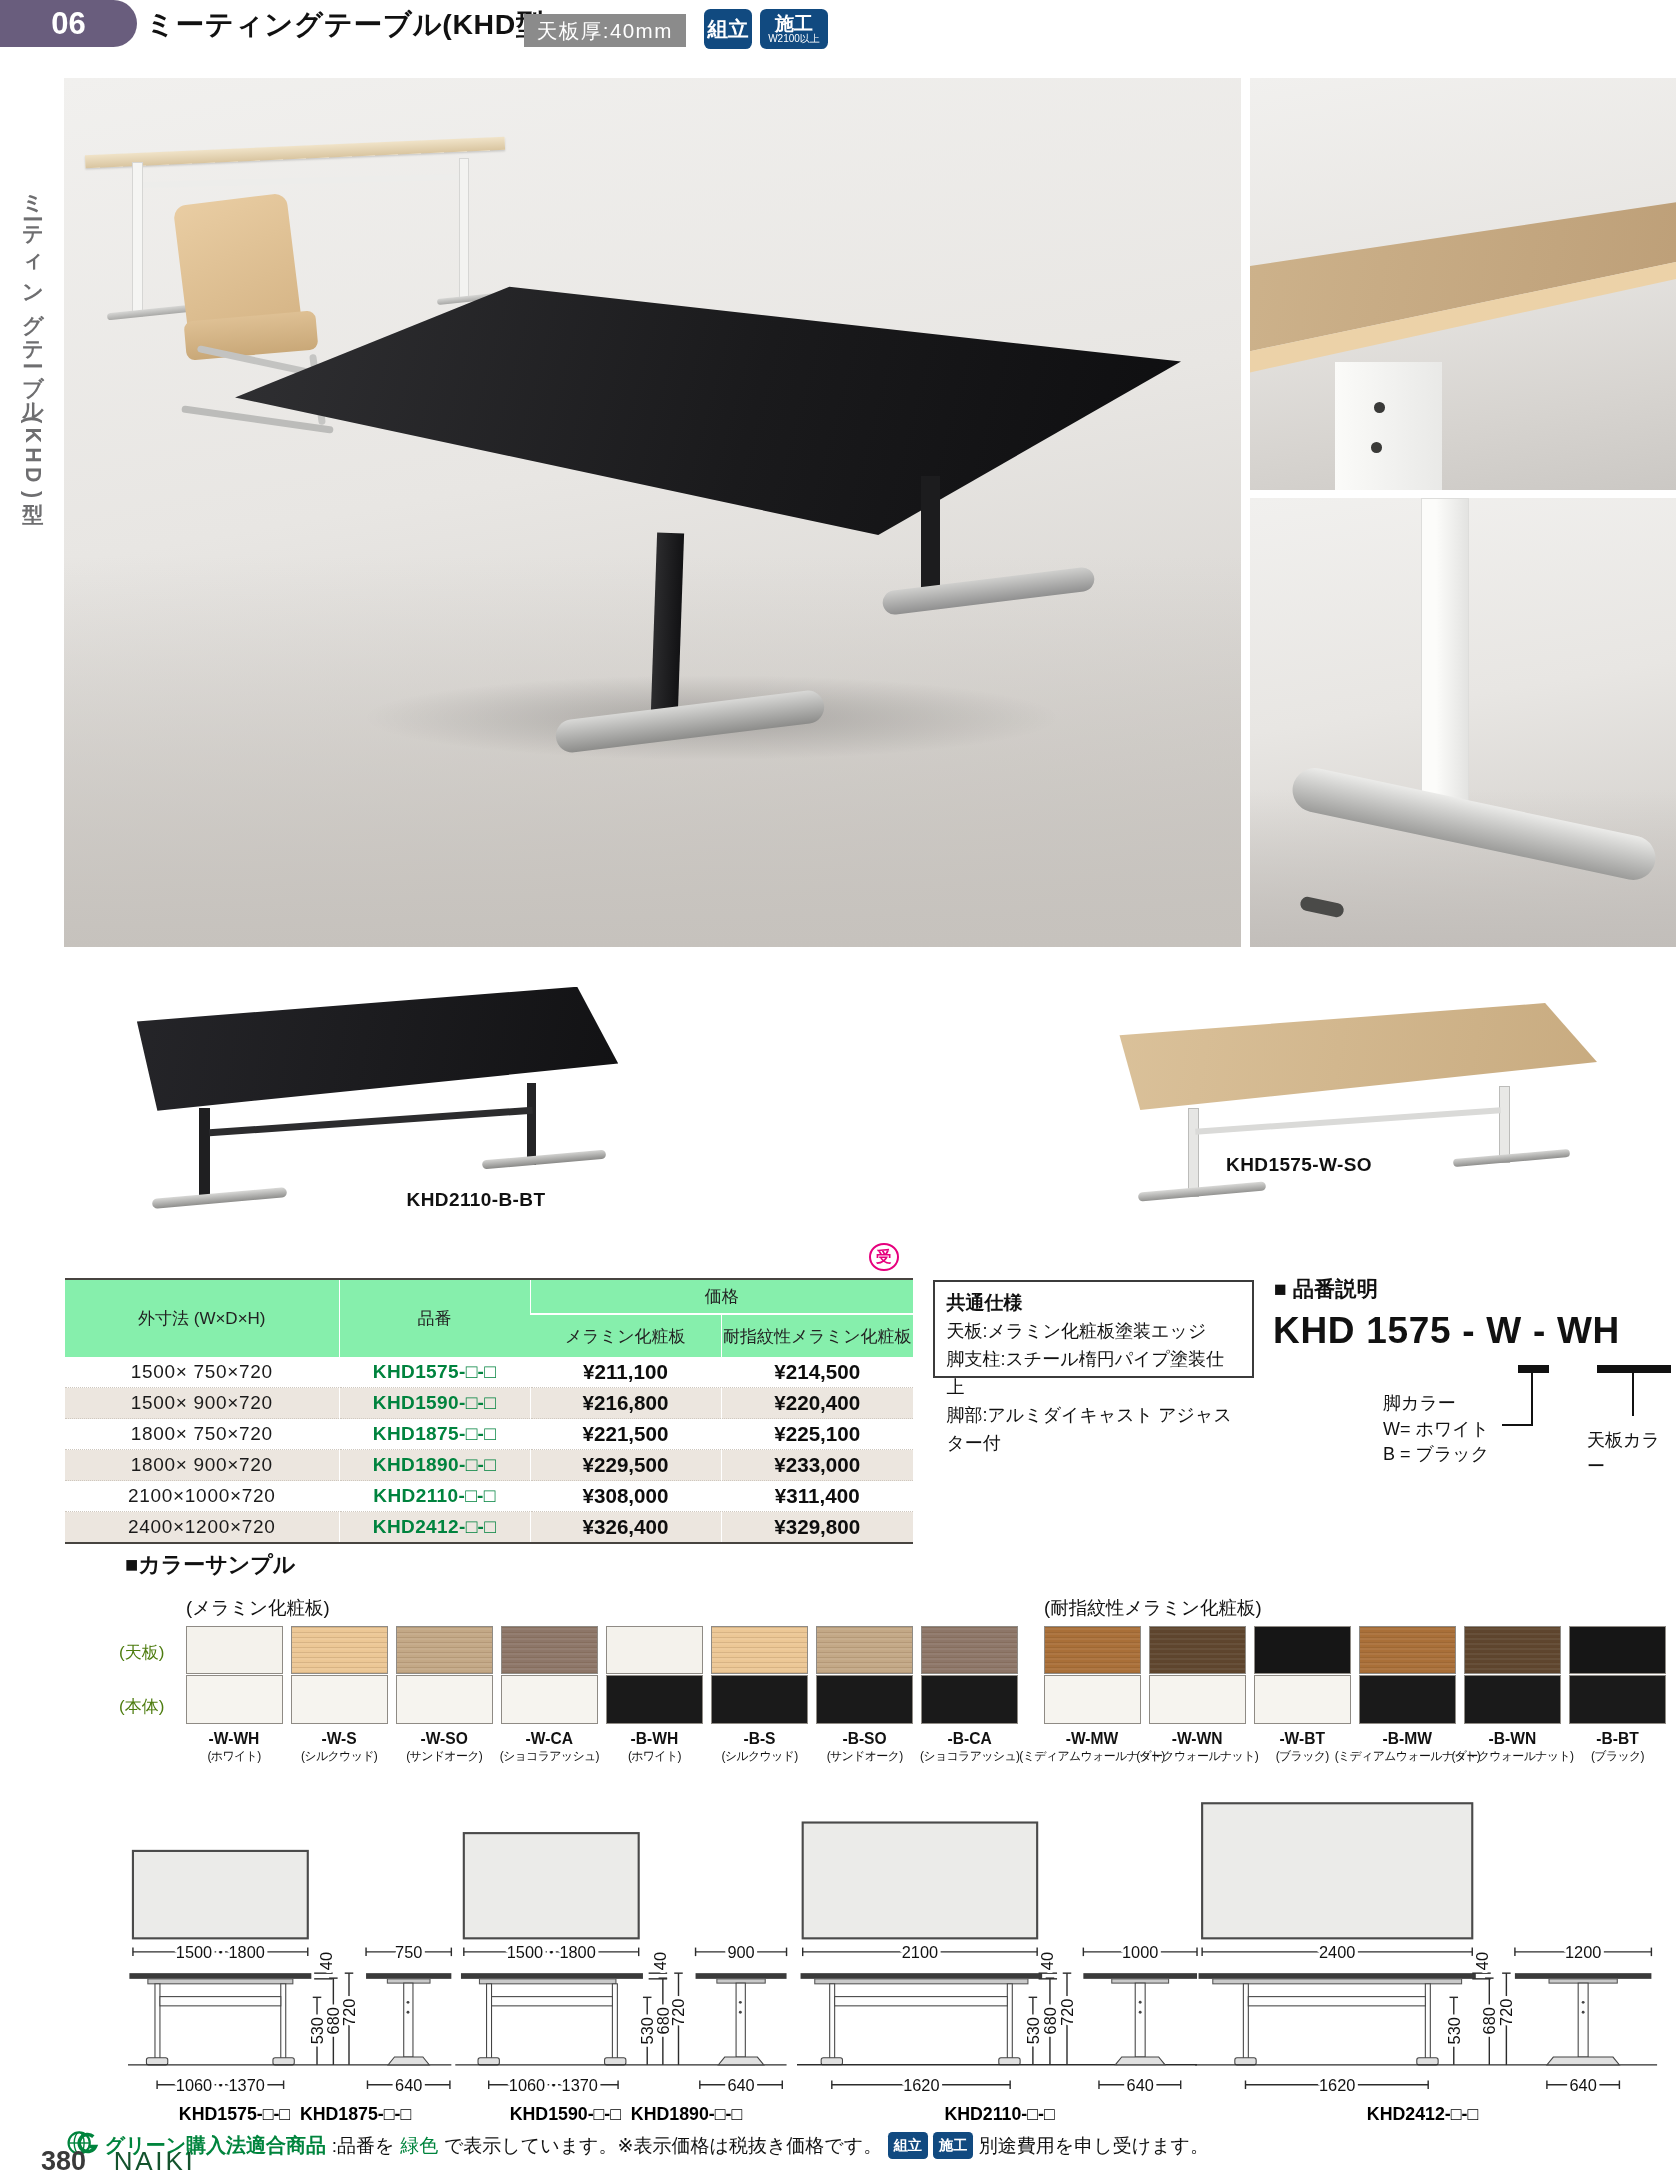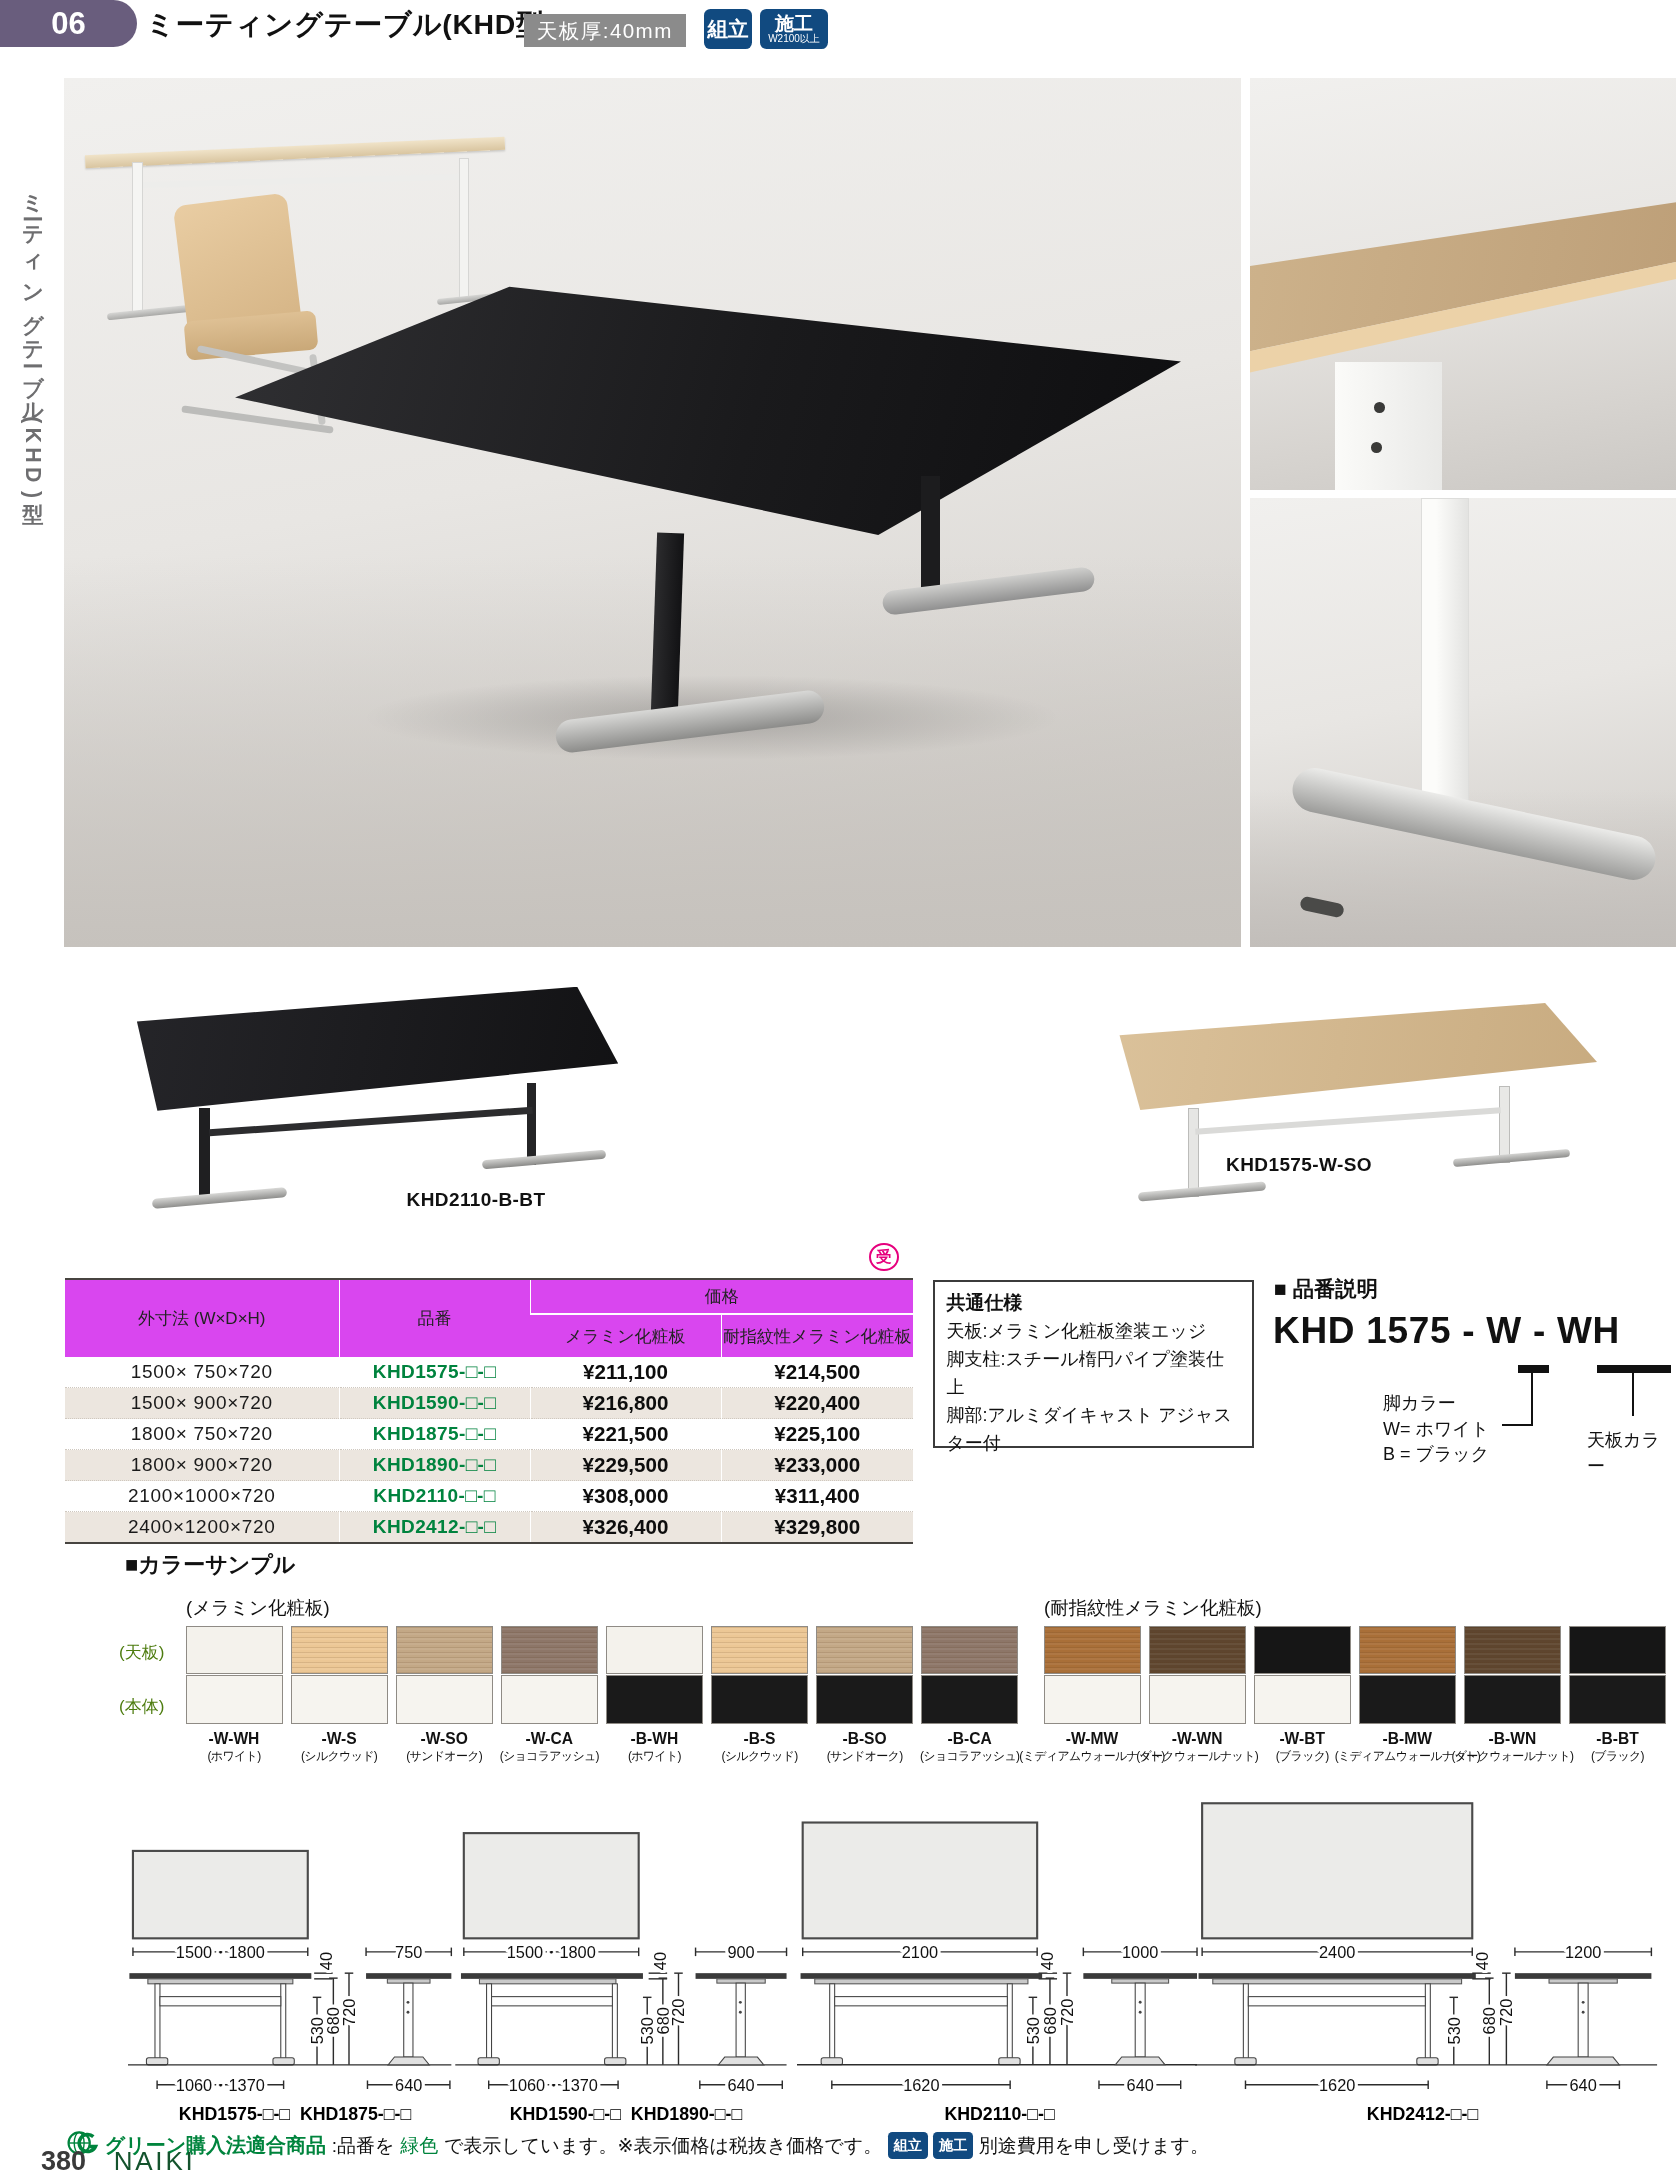--- a/index.html
+++ b/index.html
@@ -42,32 +42,32 @@
   .jumark { left:869px; top:1243px; width:25.6px; height:24px; border:2.1px solid #e6007e;
             border-radius:50%; color:#e6007e; font-size:15.6px; font-weight:bold;
             display:flex; align-items:center; justify-content:center; }
 
   
   .ptable-wrap { left:65px; top:1278px; }
   table.ptable { border-collapse:collapse; table-layout:fixed; width:848px;
                  border-top:2.8px solid #474440; border-bottom:2.8px solid #474440; }
   .ptable th, .ptable td { text-align:center; vertical-align:middle; border-left:1.4px solid #fff; }
   .ptable th:first-child, .ptable td:first-child { border-left:none; }
-  .ptable th { background:#d946ef; font-size:17px; font-weight:500; color:#222; }
+  .ptable th { background:#86efac; font-size:17px; font-weight:500; color:#222; }
   .ptable thead tr.h1 th { height:31px; }
   .ptable thead tr.h2 th { height:40px; border-top:2.1px solid #fff; }
   .ptable td { height:28px;margin-top:27px; }
   .ptable tbody tr:nth-child(even) { background:#ece6df; }
   .ptable tbody tr + tr td { border-top:1.4px dotted #cfc8bf; }
   td.size { font-size:19px; letter-spacing:0.7px; color:#1a1a1a; }
   td.code { font-weight:bold; font-size:19px; letter-spacing:0.4px; }
   td.price{ font-weight:bold; font-size:20.6px; color:#0d0d0d; }
 
   
-  .specbox { left:933px; top:1280px; width:321px; height:168px; border:2.1px solid #3b3b3b;
+  .specbox { left:933px; top:1280px; width:321px; height:98px; border:2.1px solid #3b3b3b;
              padding:7.1px 11.4px; box-sizing:border-box; font-size:18px; line-height:28px; }
   .specbox .t { font-weight:bold; font-size:19px; }
   .noticebox { left:933px; top:1424px; width:321px; height:95px; border:2.8px solid #e8001f;
              padding:4.3px 10px; box-sizing:border-box; font-size:18px; line-height:27px; }
   .noticebox .t { color:#e8001f; font-weight:bold; font-size:19px; }
 
   
   .pn-title { left:1274px; top:1274px; font-size:21.3px; font-weight:bold; }
   .pn-code  { left:1273px; top:1310px; font-size:37px; font-weight:bold; letter-spacing:0.7px; }
   .pn-bar   { background:#111; }

